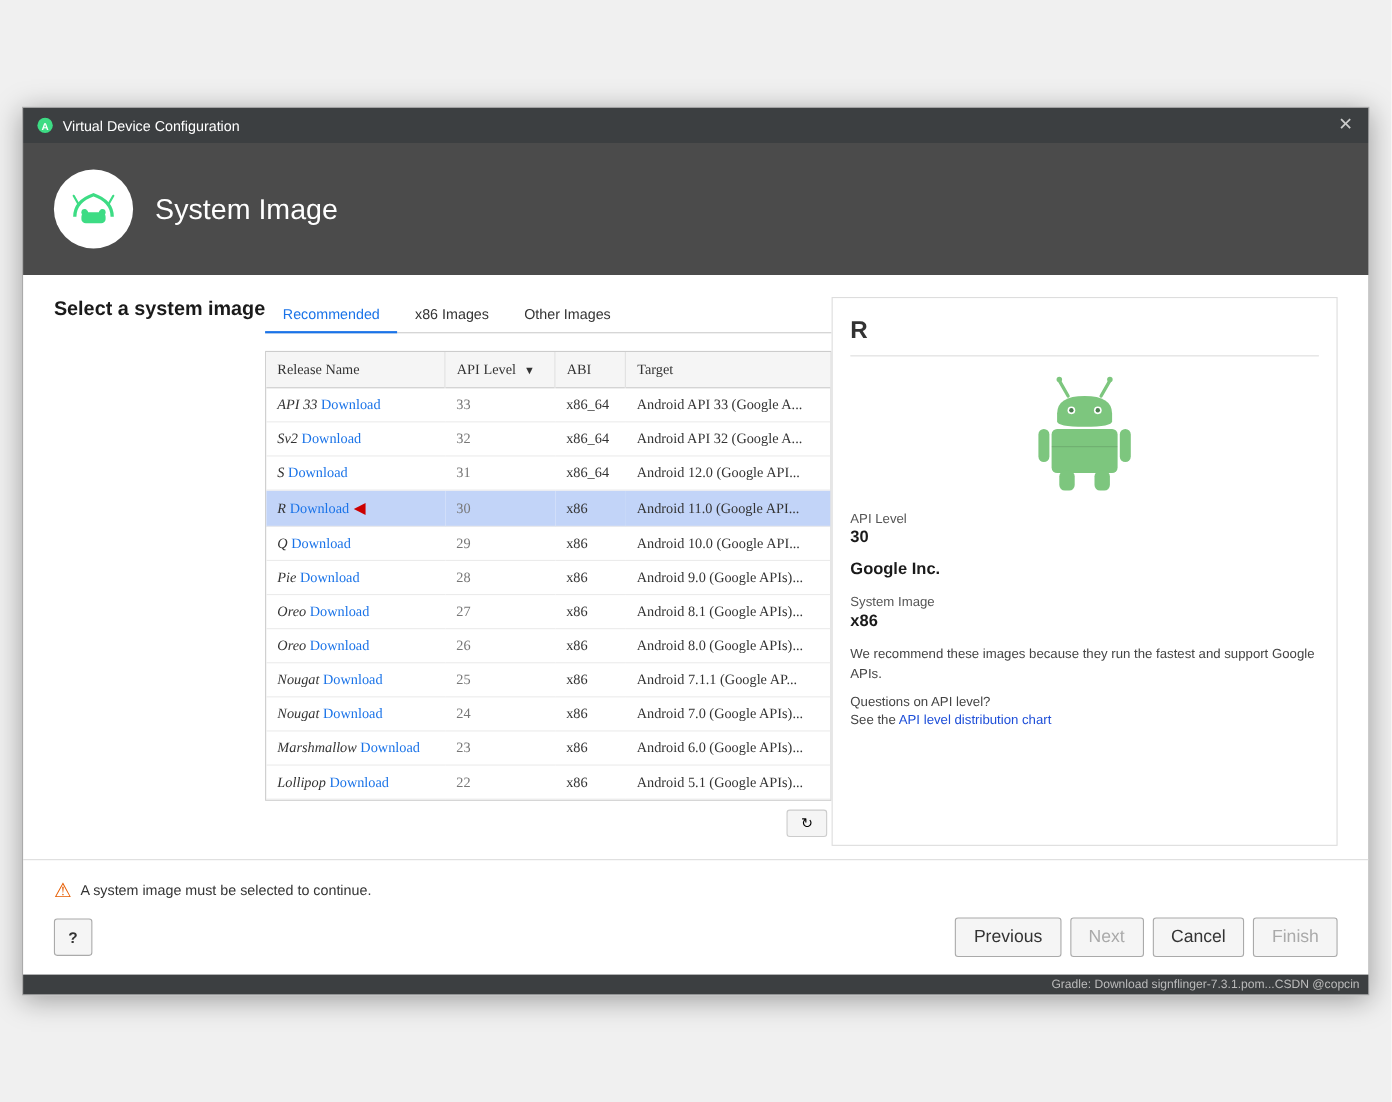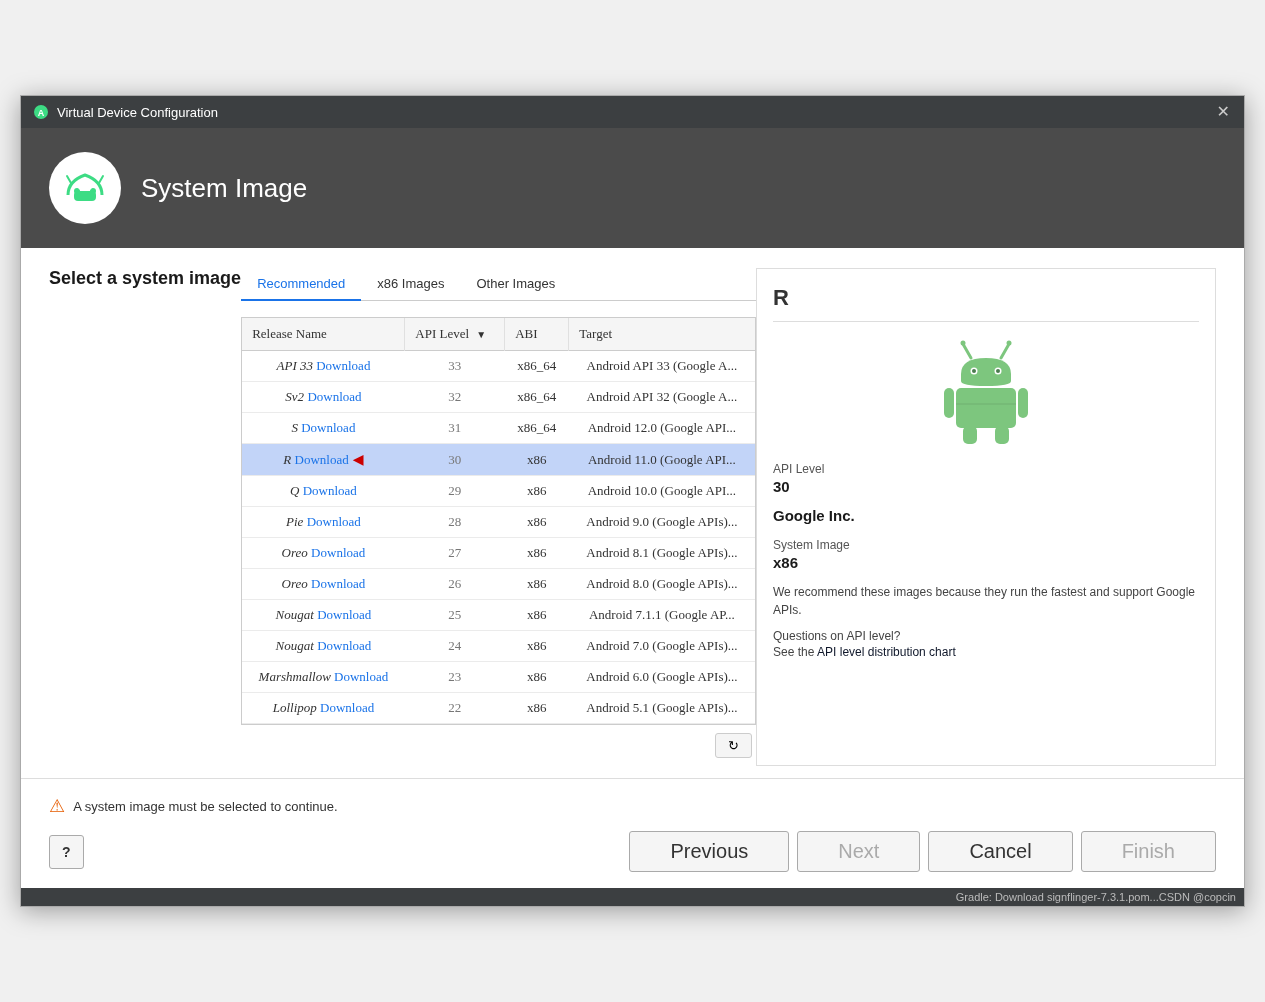--- a/index.html
+++ b/index.html
@@ -142,21 +142,20 @@
     thead th:last-child { border-right: none; }
     tbody tr {
       border-bottom: 1px solid #ebebeb;
       cursor: pointer;
     }
     tbody tr.selected { background: #c2d4f8; }
     tbody td {
       padding: 7px 10px;
       font-size: 13px;
       color: #333;
-      text-align: center;
     }
     .release-name { font-style: italic; }
     .download-link {
       color: #1a73e8;
       text-decoration: none;
       cursor: pointer;
     }
     .api-level { color: #777; }
     .arrow-indicator {
       display: inline-block;
@@ -229,21 +228,21 @@
       color: #444;
       line-height: 1.5;
       margin-bottom: 10px;
     }
     .detail-question {
       font-size: 12px;
       color: #444;
       margin-bottom: 2px;
     }
     .detail-link {
-      color: #0f172a;
+      color: #1d4ed8;
       font-size: 12px;
       cursor: pointer;
       text-decoration: none;
     }
     .bottom-bar {
       padding: 16px 28px;
       border-top: 1px solid #ddd;
       margin-top: 12px;
     }
     .warning-row {
@@ -260,23 +259,23 @@
     .warning-text {
       font-size: 13px;
       color: #333;
     }
     .action-buttons {
       display: flex;
       justify-content: flex-end;
       gap: 8px;
     }
     .btn {
-      padding: 8px 40px;
+      padding: 8px 16px;
       border-radius: 3px;
-      font-size: 20px;
+      font-size: 16px;
       cursor: pointer;
       border: 1px solid #aaa;
       background: #f5f5f5;
       color: #333;
     }
     .btn.disabled {
       color: #aaa;
       cursor: default;
       background: #f5f5f5;
     }

